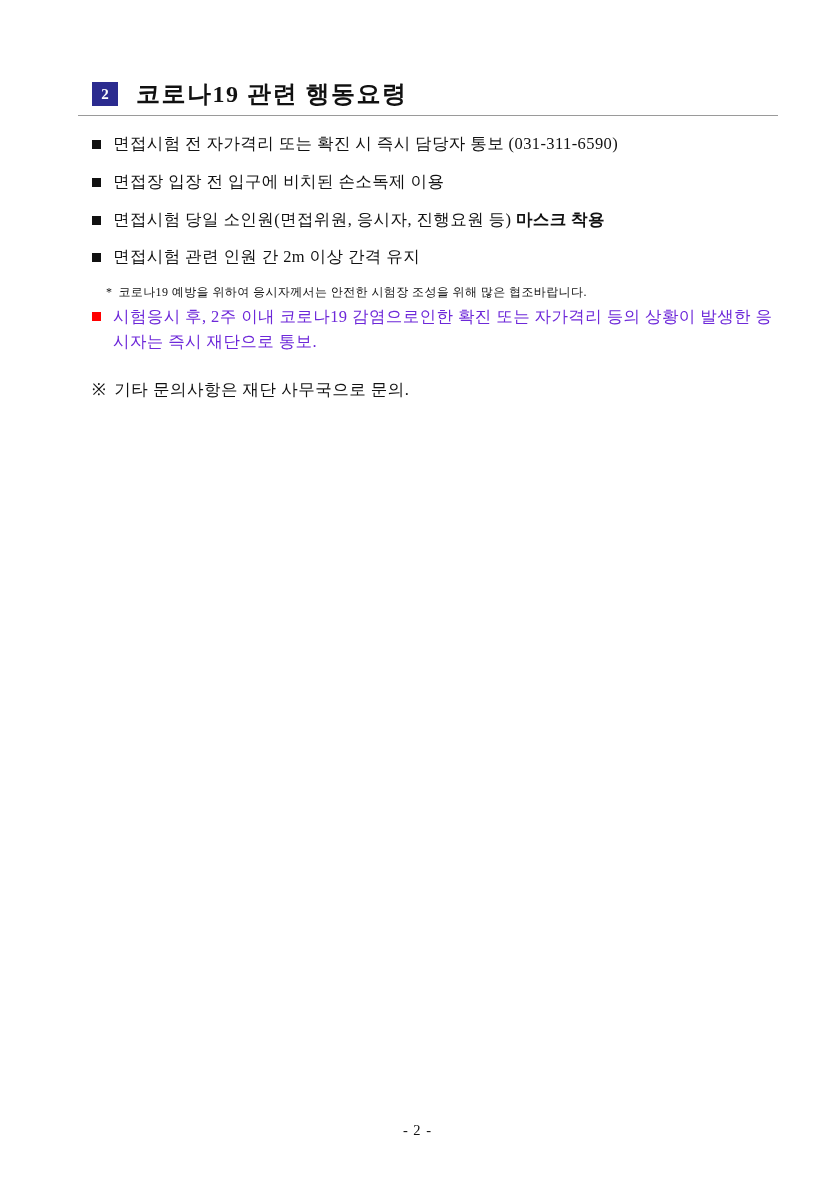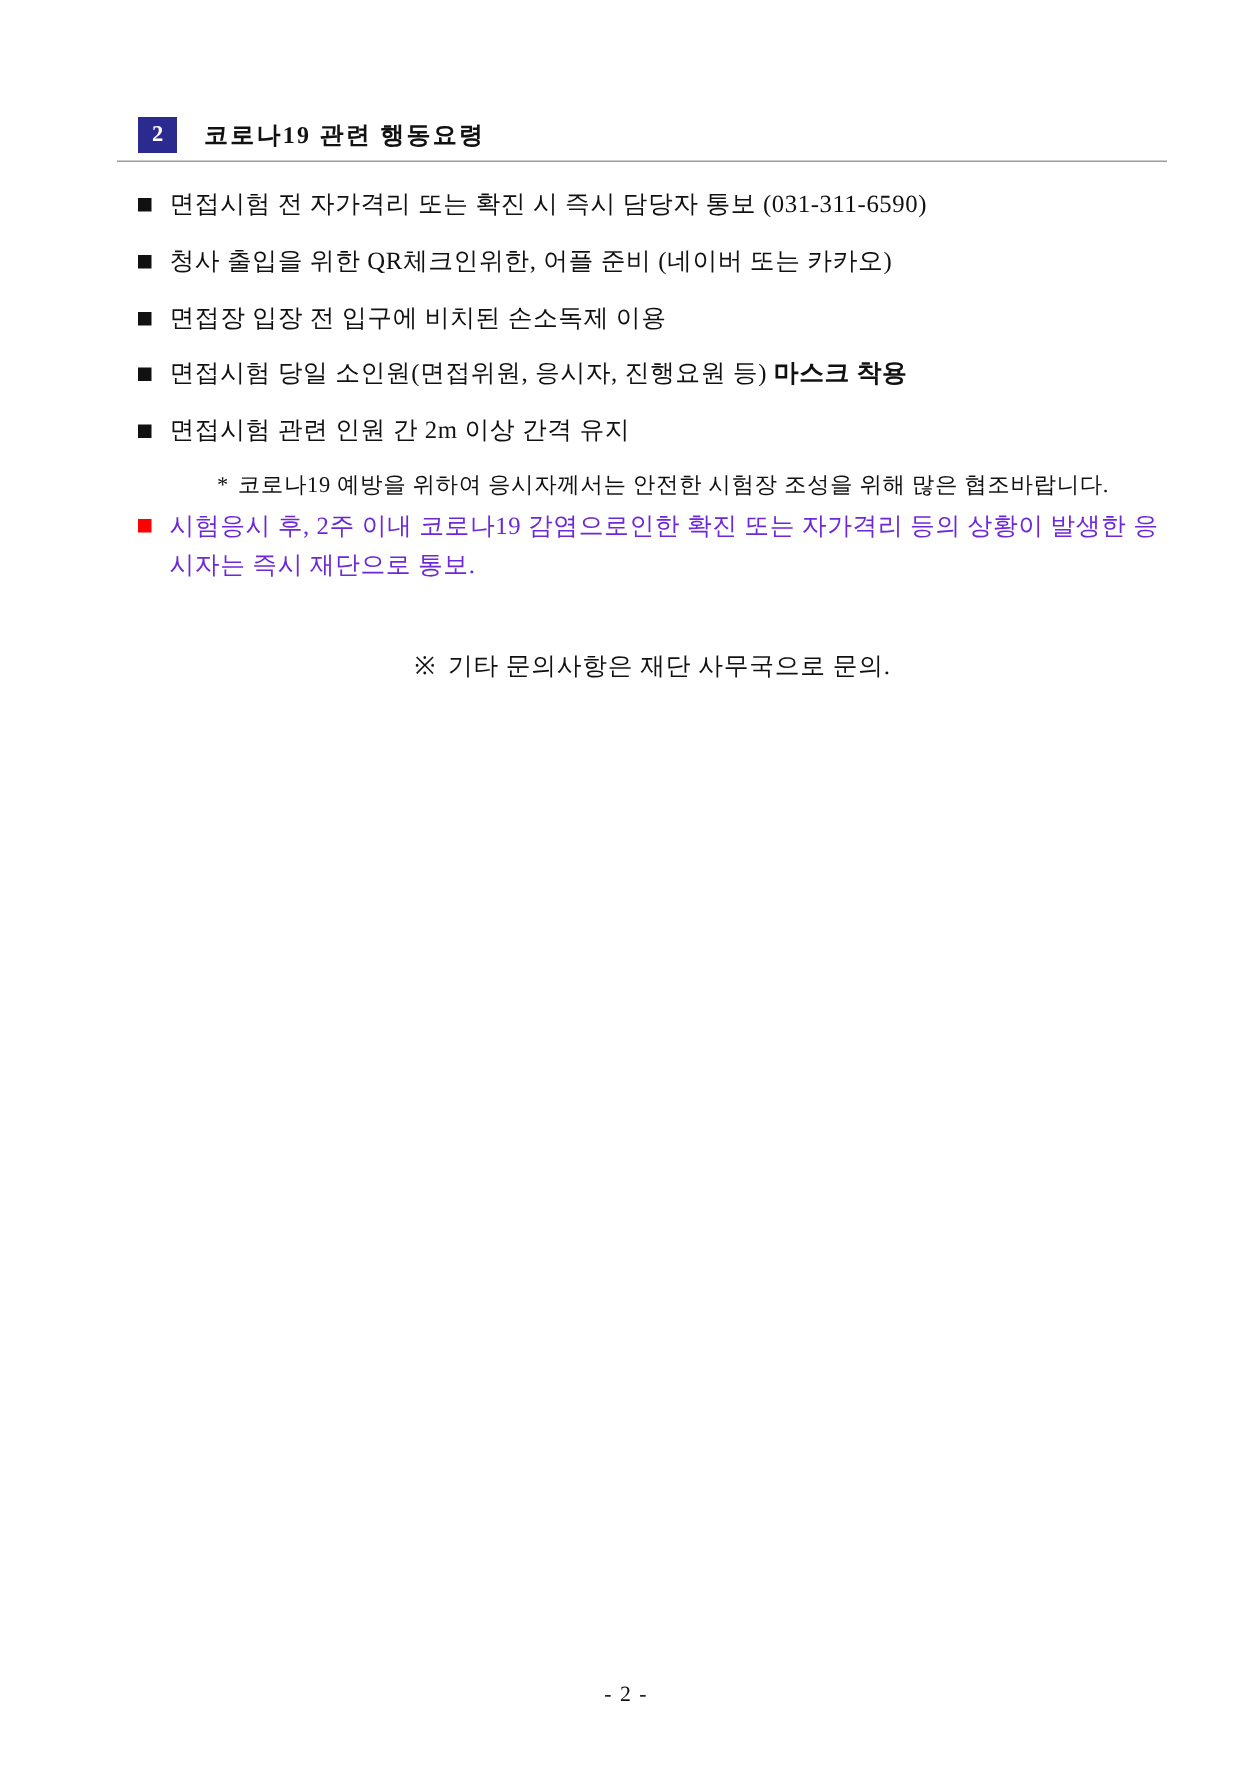--- a/index.html
+++ b/index.html
@@ -45,21 +45,21 @@
     font-family: "Liberation Serif", serif;
     font-size: 15px;
     font-weight: bold;
     display: flex;
     align-items: center;
     justify-content: center;
     margin-right: 18px;
     margin-left: 14px;
   }
   .section-title {
-    font-size: 16px;
+    font-size: 24px;
     font-weight: bold;
     letter-spacing: 1.5px;
     color: #111111;
   }
 
   
   ul.bullets {
     list-style: none;
     margin: 0;
     padding: 0;
@@ -89,34 +89,32 @@
   li.red-item {
     color: #6d28d9;
   }
   li.red-item .bullet-text {
     line-height: 1.55;
   }
 
   
   .note {
     margin: 2px 0 2px 28px;
-    font-size: 15px;
+    font-size: 12px;
     line-height: 1.55;
     letter-spacing: 0.4px;
     text-indent: 0;
-    text-align: center;
   }
   .note .star { margin-right: 6px; }
 
   .footer-note {
-    margin-top: 42px;
+    margin-top: 22px;
     margin-left: 14px;
     font-size: 16.5px;
     letter-spacing: 0.5px;
-    text-align: center;
   }
   .footer-note .mark { margin-right: 8px; }
 
   
   .page-number {
     position: absolute;
     left: 0;
     right: 0;
     bottom: 42px;
     text-align: center;
@@ -133,24 +131,20 @@
 
     <div class="section-head">
       <div class="section-num">2</div>
       <div class="section-title">코로나19 관련  행동요령</div>
     </div>
 
     <ul class="bullets">
       <li>
         <span class="sq"></span>
         <span class="bullet-text">면접시험 전 자가격리 또는 확진 시 즉시 담당자 통보 (031-311-6590)</span>
-      </li>
-      <li>
-        <span class="sq"></span>
-        <span class="bullet-text">청사 출입을 위한 QR체크인위한, 어플 준비 (네이버 또는 카카오)</span>
       </li>
       <li>
         <span class="sq"></span>
         <span class="bullet-text">면접장 입장 전 입구에 비치된 손소독제 이용</span>
       </li>
       <li>
         <span class="sq"></span>
         <span class="bullet-text"><span>면접시험 당일 소인원(면접위원, 응시자, 진행요원 등) </span><span class="bold-run">마스크 착용</span></span>
       </li>
       <li>

